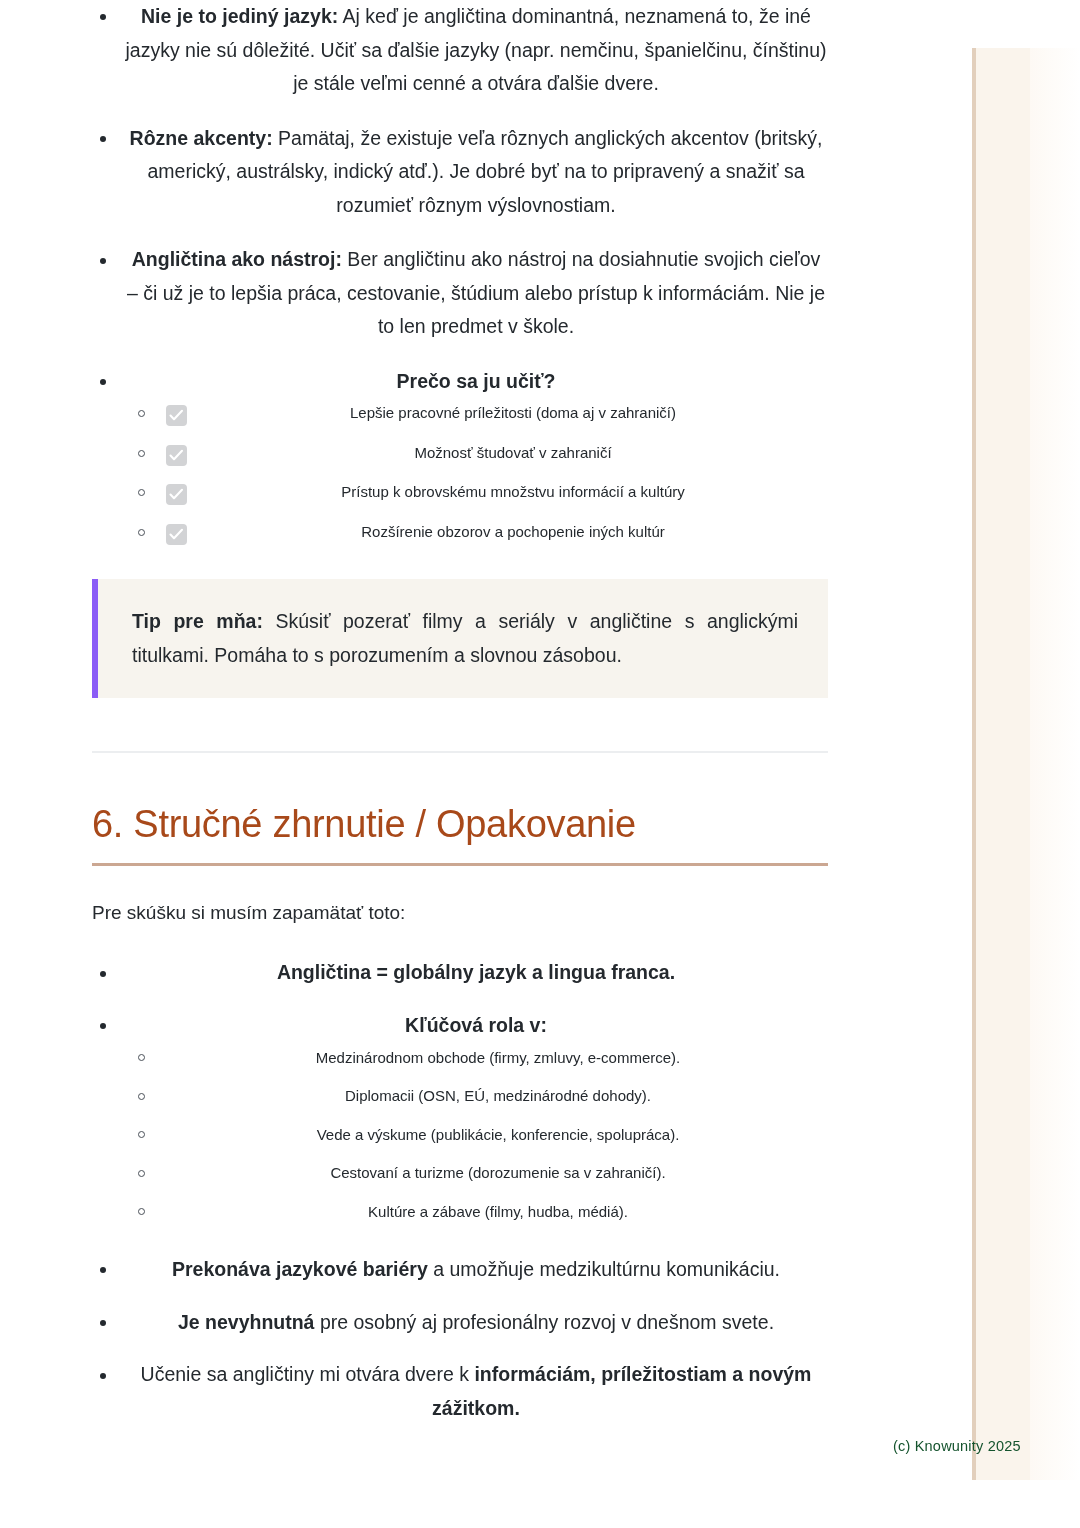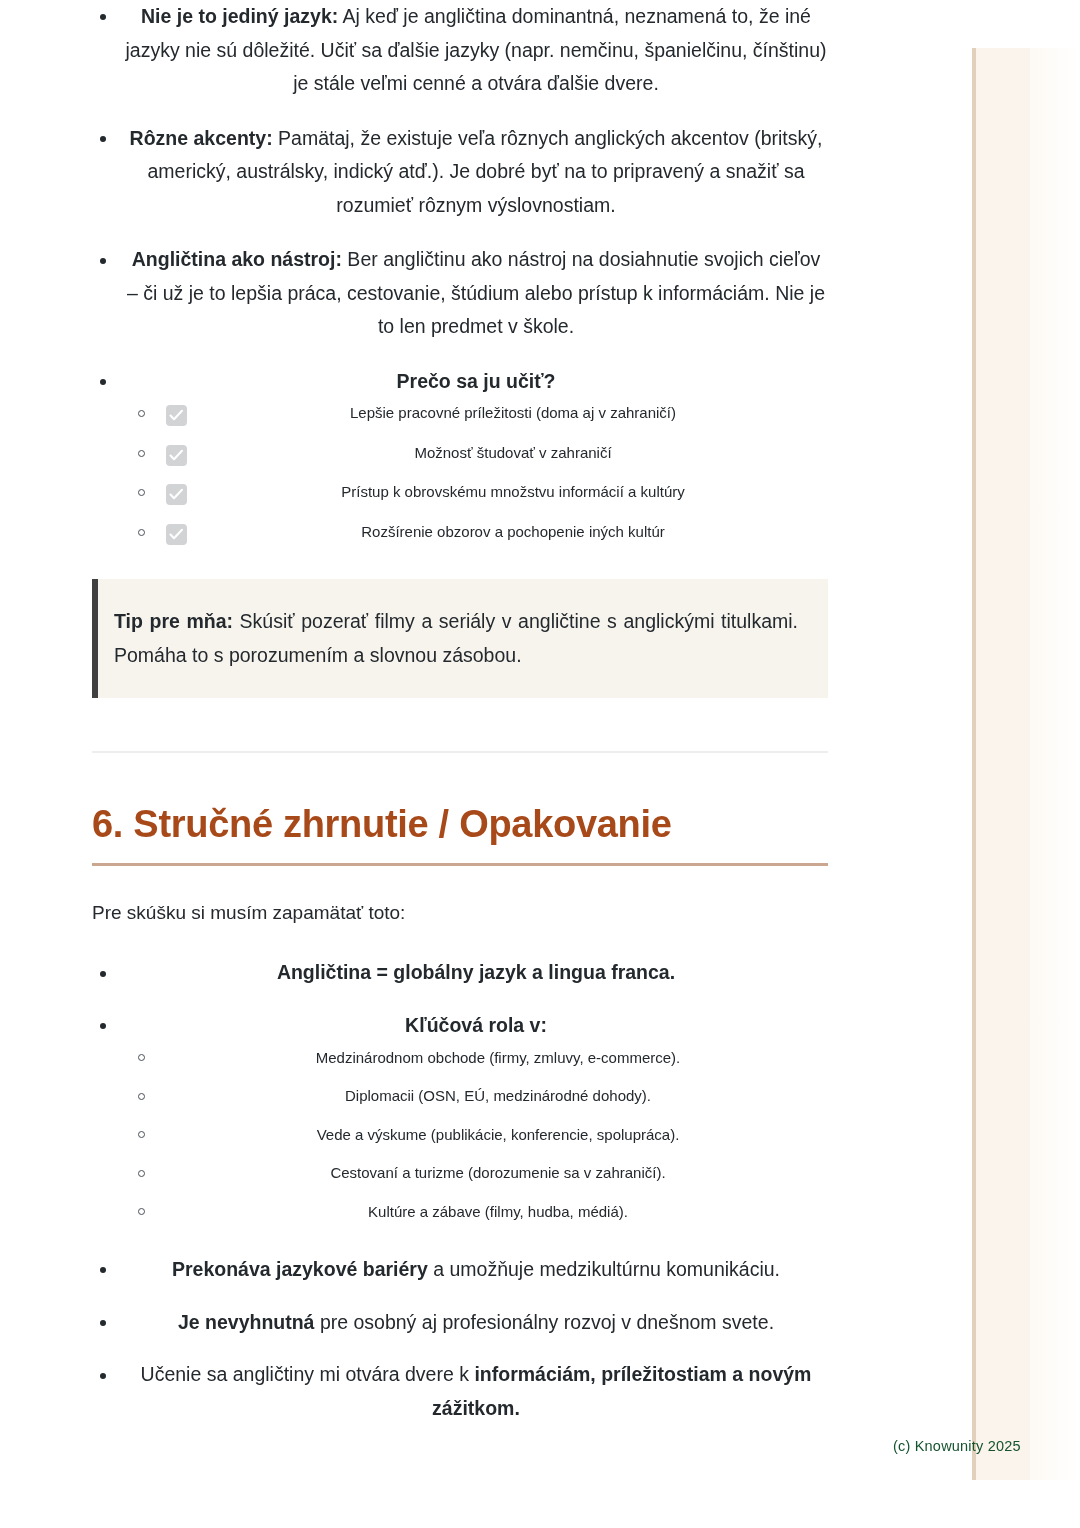--- a/index.html
+++ b/index.html
@@ -111,22 +111,22 @@
   .checkbox svg {
     position: absolute;
     left: 3px;
     top: 4px;
   }
 
   
   #tip-callout {
     margin: 36px 0 0 0;
     background: #f7f4ee;
-    border-left: 6px solid #404040;
-    padding: 26px 30px 26px 16px;
+    border-left: 6px solid #8b5cf6;
+    padding: 26px 30px 26px 34px;
     box-sizing: border-box;
     width: 736px;
   }
   #tip-callout p {
     margin: 0;
     font-size: 19.5px;
     line-height: 1.72;
     text-align: justify;
     color: #24292e;
   }
@@ -134,21 +134,21 @@
 
   
   hr.section-rule {
     border: none;
     border-top: 2px solid #eceef0;
     margin: 53px 0 0 0;
   }
   h2.section-heading {
     margin: 50px 0 0 0;
     font-size: 38px;
-    font-weight: bold;
+    font-weight: normal;
     letter-spacing: -0.3px;
     color: #a8491a;
     line-height: 1.15;
   }
   hr.heading-rule {
     border: none;
     border-top: 3px solid #cba792;
     margin: 16px 0 0 0;
   }
 

